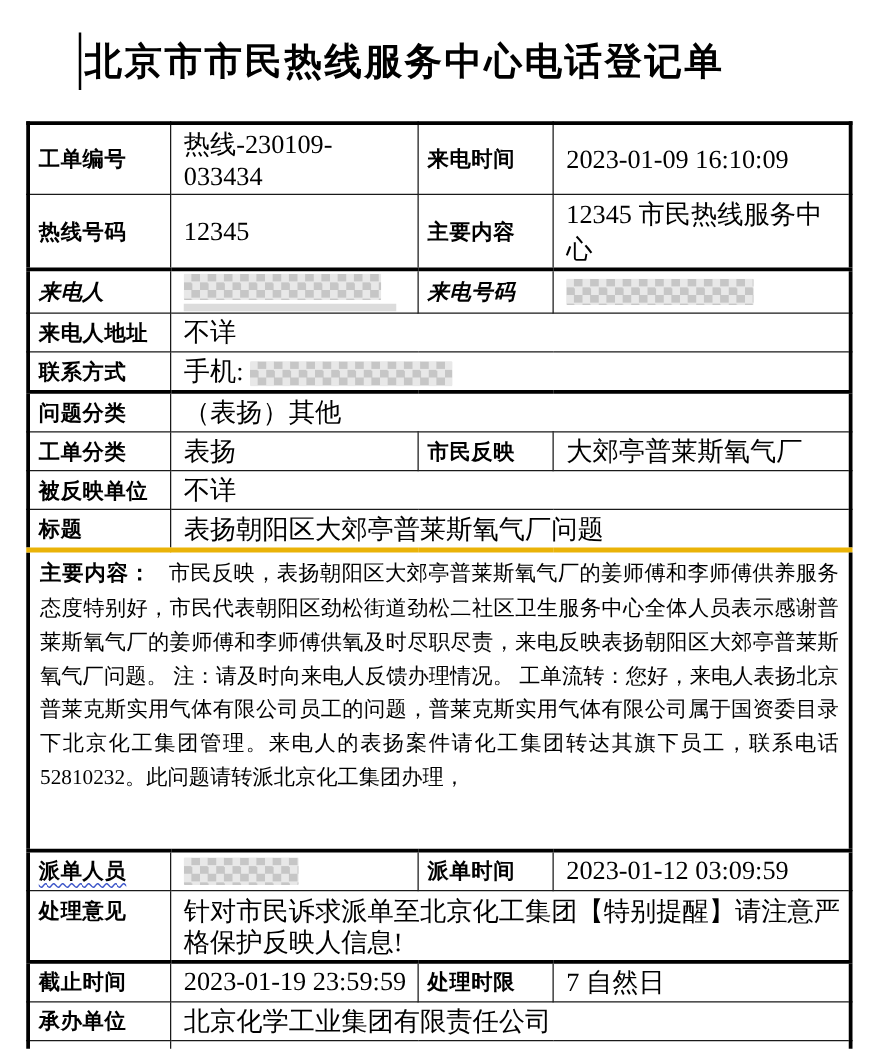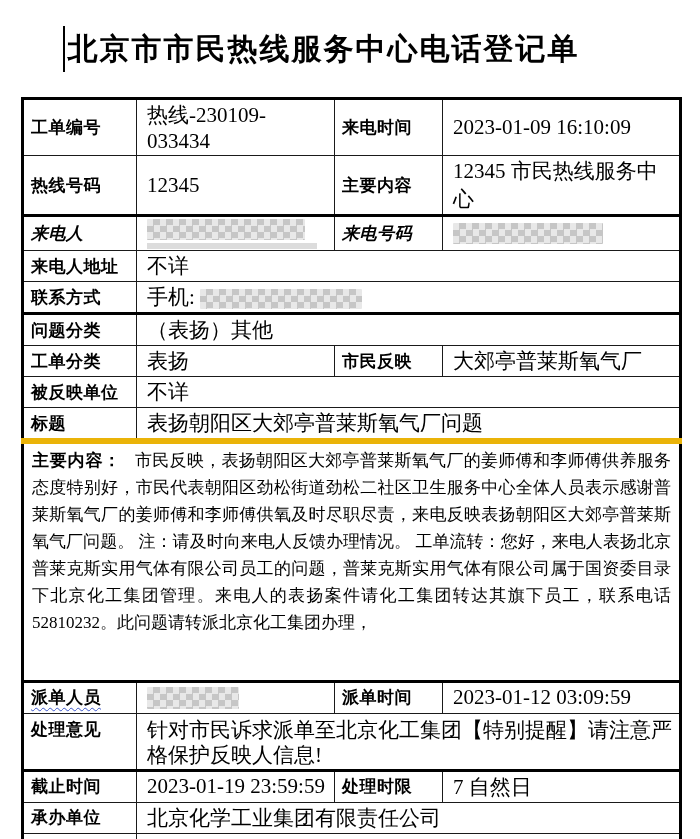--- a/index.html
+++ b/index.html
@@ -38,21 +38,21 @@
   td.lbl {
     font-family: "DejaVu Sans", sans-serif;
     font-weight: bold; font-size: 17px;
     padding: 1px 4px 1px 7px; letter-spacing: .5px;
   }
   td.val {
     font-family: "Liberation Serif", "DejaVu Serif", serif;
     font-size: 21px; padding: 1px 6px 1px 10px;
   }
   tr.bt td  { border-top: 3px solid #000; }
-  tr.bt2 td { border-top: 6px solid #eab308; }
+  tr.bt2 td { border-top: 4px solid #eab308; }
   tr.vtop td { vertical-align: top; padding-top: 4px; }
 
   tr.h29 { height: 29px; } tr.h30 { height: 30px; } tr.h34 { height: 34px; font-style: italic; }
   tr.h28 { height: 28px; padding-left: 32px; } tr.h32 { height: 32px; } tr.h54 { height: 54px; }
   tr.h50 { height: 50px; } tr.h240 { height: 240px; }
 
   td.main {
     font-family: "Liberation Serif", "DejaVu Serif", serif;
     font-size: 17px; line-height: 27px;
     padding: 3px 8px 0 8px; vertical-align: top;

